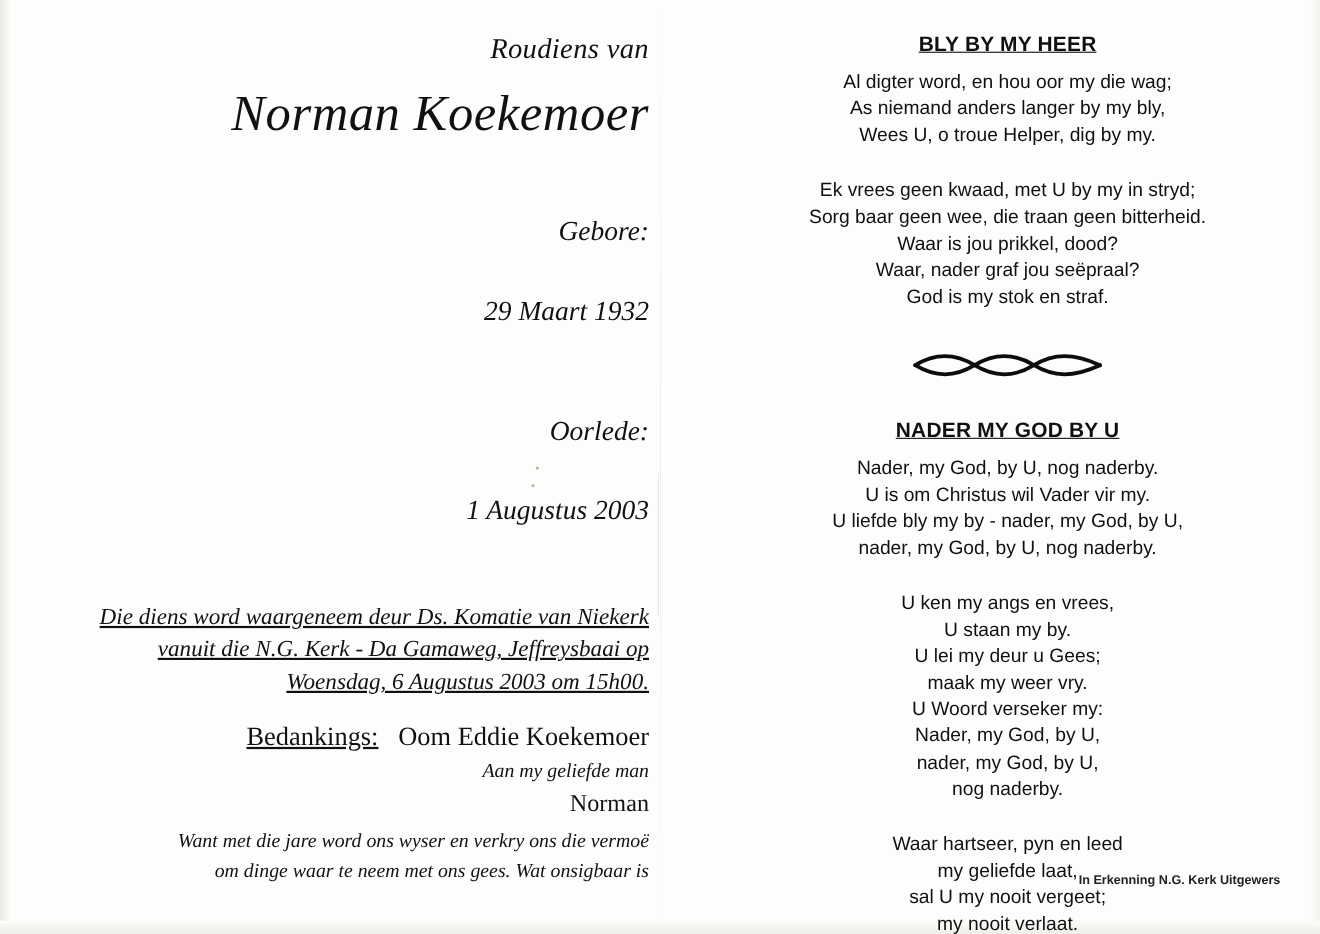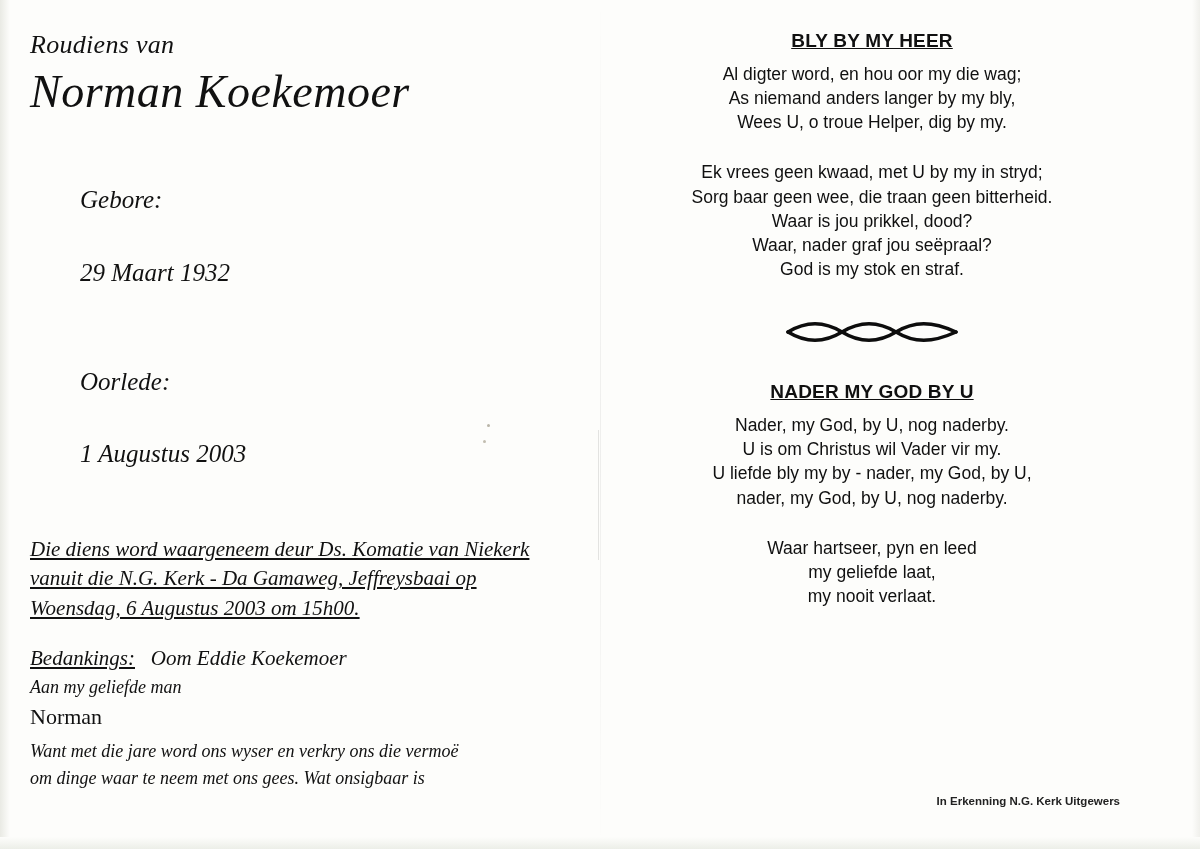--- a/index.html
+++ b/index.html
@@ -40,52 +40,51 @@
     left: 600px; top: 0;
     width: 1px; height: 849px;
     background: linear-gradient(to bottom, rgba(0,0,0,0.0) 0%, rgba(0,0,0,0.045) 30%, rgba(0,0,0,0.06) 55%, rgba(0,0,0,0.0) 100%);
   }
 
   
   .left {
     position: absolute;
     left: 30px; top: 0;
     width: 560px; height: 849px;
-    text-align: left;
+    text-align: right;
   }
   .roudiens {
     font-style: italic;
     font-size: 26px;
     margin-top: 30px;
     letter-spacing: 0.3px;
   }
   .name {
     font-style: italic;
     font-size: 46px;
-    margin-top: 5px;
+    margin-top: 16px;
     letter-spacing: 0.5px;
   }
   .dates {
     margin-top: 28px;
     font-style: italic;
     font-size: 25px;
     line-height: 1.45;
   }
   .dates .row { white-space: pre; }
   .service {
     margin-top: 26px;
     font-style: italic;
     font-size: 21px;
     line-height: 1.42;
     text-decoration: underline;
   }
   .thanks {
     margin-top: 22px;
-    font-style: italic;
-    font-size: 21px;
+    font-size: 24px;
   }
   .thanks .u {
     text-decoration: underline;
   }
   .familiebrief {
     margin-top: 26px;
     font-style: italic;
     font-size: 19px;
     text-decoration: underline;
   }
@@ -102,21 +101,21 @@
   .fam-body {
     margin-top: 8px;
     font-style: italic;
     font-size: 18px;
     line-height: 1.5;
   }
 
   
   .right {
     position: absolute;
-    left: 612px; top: 0;
+    left: 656px; top: 0;
     width: 520px; height: 849px;
     text-align: center;
     font-family: "Liberation Sans", sans-serif;
     color: #101010;
   }
   .hymn-title {
     font-weight: bold;
     font-size: 19px;
     text-decoration: underline;
     letter-spacing: 0.2px;
@@ -245,24 +244,35 @@
 
     <div class="hymn-title hymn2-title">NADER MY GOD BY U</div>
 
     <div class="stanza">
       <div>Nader, my God, by U, nog naderby.</div>
       <div>U is om Christus wil Vader vir my.</div>
       <div>U liefde bly my by - nader, my God, by U,</div>
       <div>nader, my God, by U, nog naderby.</div>
     </div>
 
+    <div class="stanza gap">
+      <div>U ken my angs en vrees,</div>
+      <div>U staan my by.</div>
+      <div>U lei my deur u Gees;</div>
+      <div>maak my weer vry.</div>
+      <div>U Woord verseker my:</div>
+      <div>Nader, my God, by U,</div>
+      <div>nader, my God, by U,</div>
+      <div>nog naderby.</div>
+    </div>
 
     <div class="stanza gap">
       <div>Waar hartseer, pyn en leed</div>
       <div>my geliefde laat,</div>
+      <div>sal U my nooit vergeet;</div>
       <div>my nooit verlaat.</div>
 
     </div>
 
     <div class="credit">In Erkenning N.G. Kerk Uitgewers</div>
   </div>
 
 </div>
 
 </body></html>

